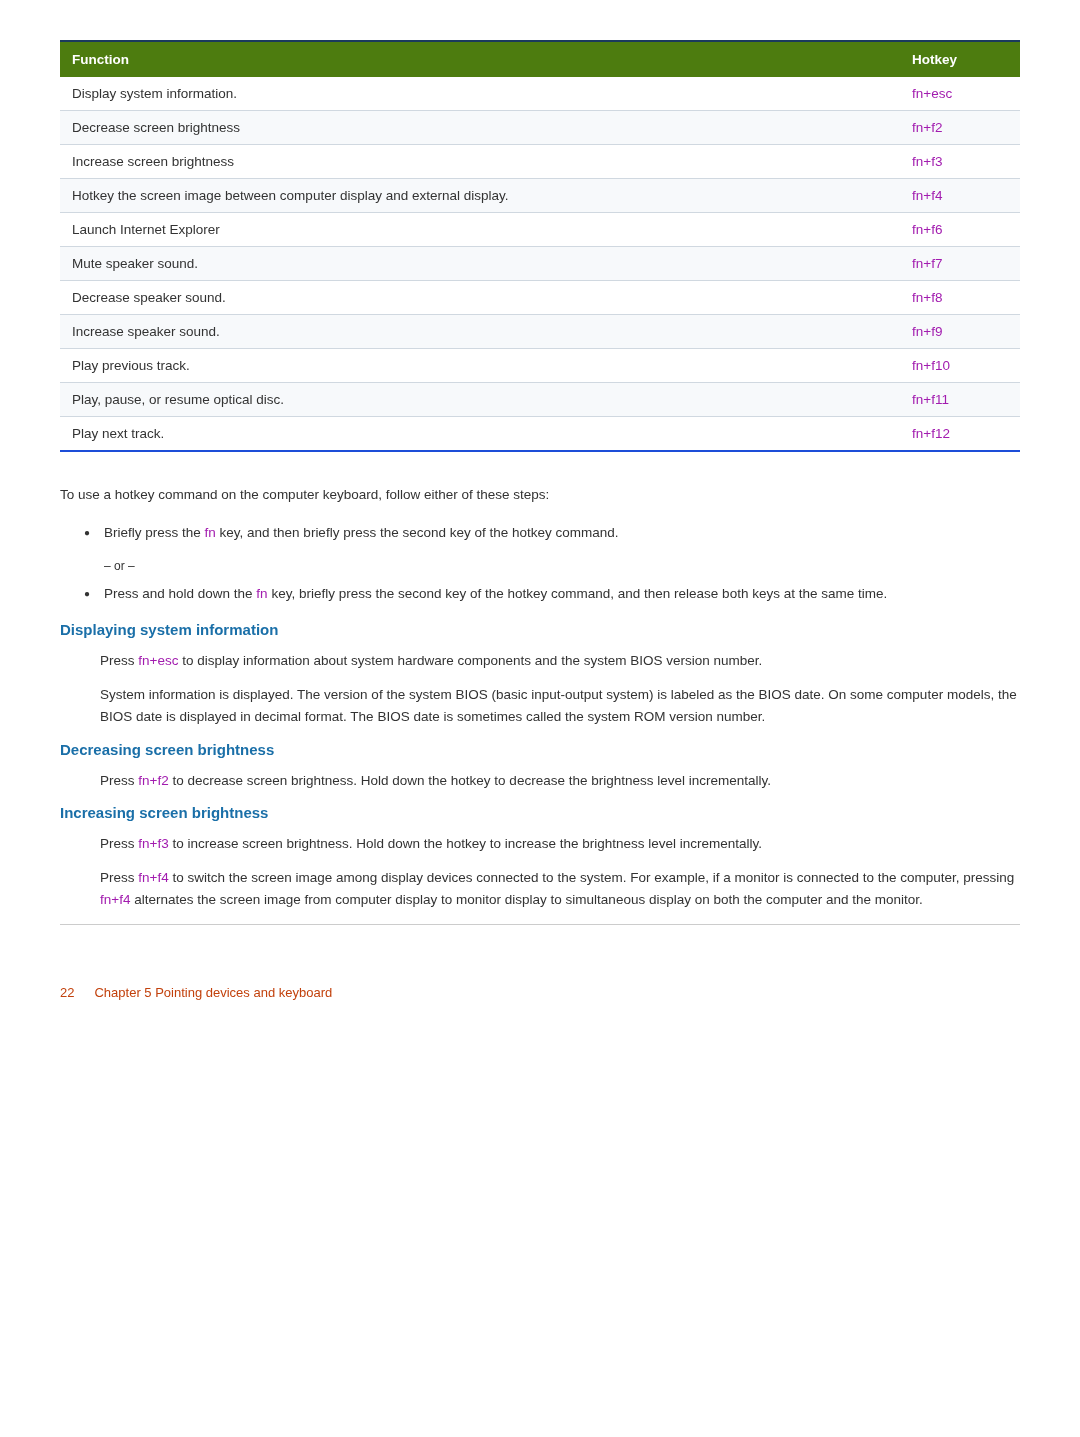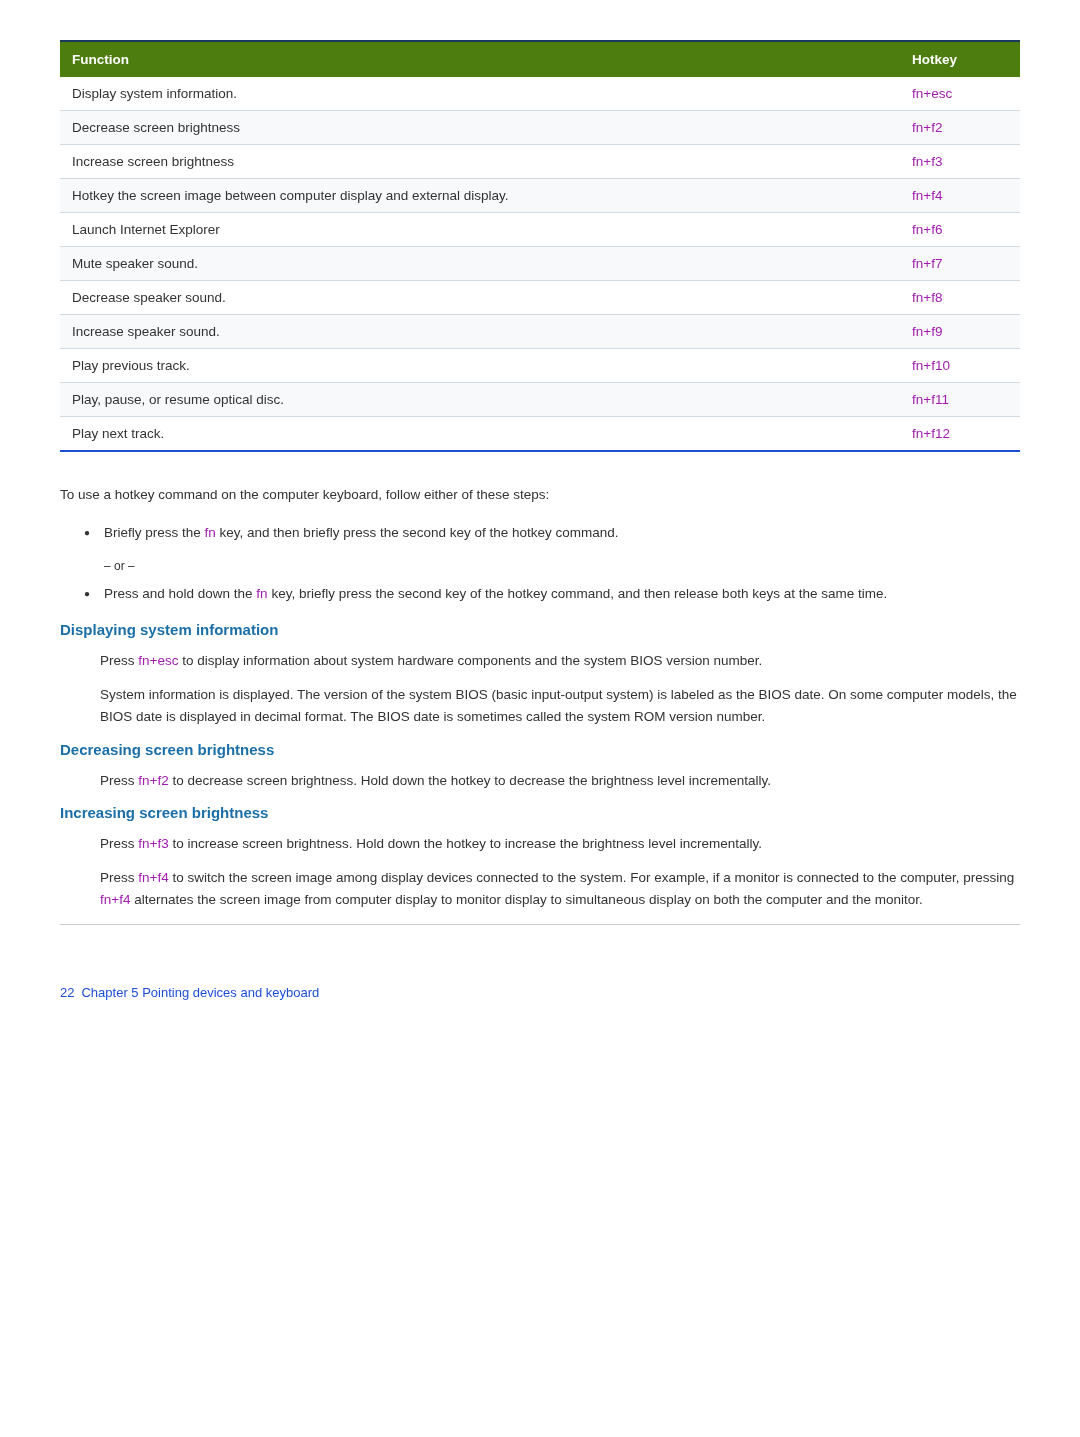--- a/index.html
+++ b/index.html
@@ -106,23 +106,23 @@
       padding-left: 40px;
       margin-bottom: 12px;
       font-size: 13.5px;
       line-height: 1.65;
     }
 
     
     .page-footer {
       margin-top: 60px;
       font-size: 13px;
-      color: #1d4ed8;
+      color: #c2410c;
       display: flex;
-      gap: 7px;
+      gap: 20px;
     }
     .footer-divider {
       height: 1px;
       background: #ccc;
       width: 100%;
       margin-bottom: 8px;
     }
   </style>
 </head>
 <body>

